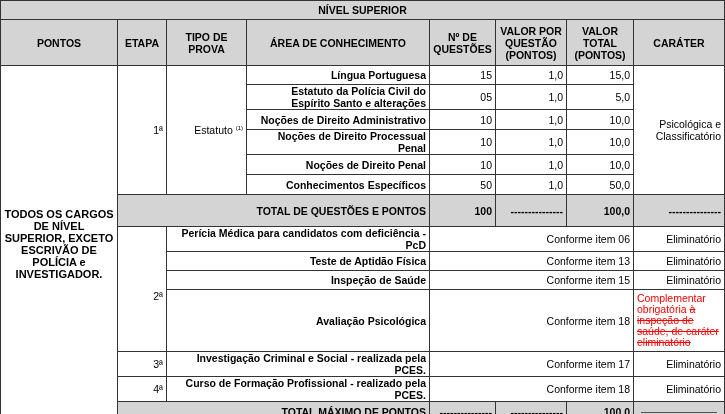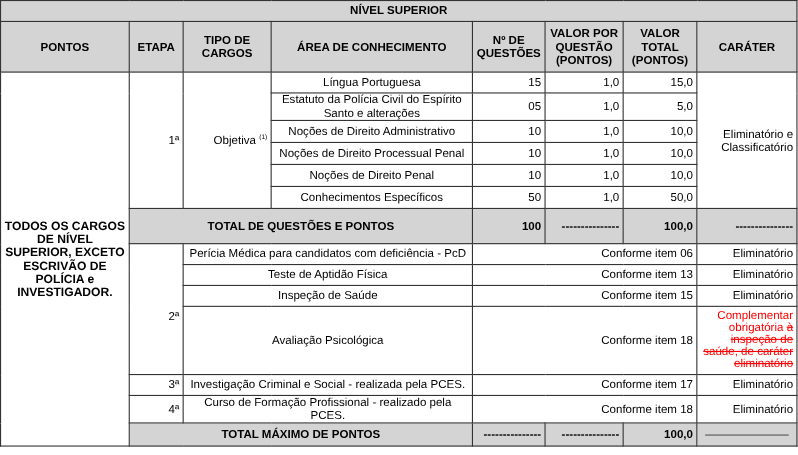--- a/index.html
+++ b/index.html
@@ -3,22 +3,22 @@
 <meta charset="utf-8">
 <style>
   html, body { margin:0; padding:0; background:#ffffff; }
   body { width:725px; height:414px; overflow:hidden; font-family:"Liberation Sans", sans-serif; color:#000; }
   table { border-collapse:collapse; table-layout:fixed; width:724px; position:absolute; left:0; top:0; }
   td, th { border:1px solid #333; font-size:10.5px; padding:0 3px; vertical-align:middle; line-height:12px; }
   .gray { background:#d4d4d4; }
   th { font-weight:bold; text-align:center; font-size:10.5px; }
   .c { text-align:right; }
   .b { font-weight:bold; }
-  .l { text-align:center; }
-  .red { color:#ff0000; text-align:right; line-height:11px; }
+  .l { text-align:right;font-weight:bold; }
+  .red { color:#ff0000; text-align:left; line-height:11px; }
   .strike { text-decoration:line-through; }
   sup { font-size:6px; vertical-align:super; line-height:0; }
   .line { display:block; height:0; border-top:1.5px solid #555; margin:0 4px; }
   .cargo { font-weight:bold; text-align:center; font-size:11px; line-height:12px; padding-top:0; }
 </style>
 </head>
 <body>
 
 <table>
   <colgroup>
@@ -31,37 +31,37 @@
     <col style="width:67px">
     <col style="width:91px">
   </colgroup>
   <tbody>
       <tr style="height:19px">
     <th colspan="8" class="gray">NÍVEL SUPERIOR</th>
   </tr>
   <tr style="height:46px" class="gray">
     <th>PONTOS</th>
     <th>ETAPA</th>
-    <th>TIPO DE CARGOS</th>
+    <th>TIPO DE PROVA</th>
     <th>ÁREA DE CONHECIMENTO</th>
     <th>Nº DE QUESTÕES</th>
     <th>VALOR POR QUESTÃO (PONTOS)</th>
     <th>VALOR TOTAL (PONTOS)</th>
     <th>CARÁTER</th>
   </tr>
 
   <tr style="height:19px">
     <td rowspan="15" class="cargo">TODOS OS CARGOS DE NÍVEL SUPERIOR, EXCETO ESCRIVÃO DE POLÍCIA e INVESTIGADOR.</td>
     <td rowspan="6" class="c">1ª</td>
-    <td rowspan="6" class="c"><span>Objetiva</span> <sup>(1)</sup></td>
+    <td rowspan="6" class="c"><span>Estatuto</span> <sup>(1)</sup></td>
     <td class="l">Língua Portuguesa</td>
     <td class="c">15</td>
     <td class="c">1,0</td>
     <td class="c">15,0</td>
-    <td rowspan="6" class="c">Eliminatório e Classificatório</td>
+    <td rowspan="6" class="c">Psicológica e Classificatório</td>
   </tr>
   <tr style="height:20px">
     <td class="l">Estatuto da Polícia Civil do Espírito Santo e alterações</td>
     <td class="c">05</td>
     <td class="c">1,0</td>
     <td class="c">5,0</td>
   </tr>
   <tr style="height:20px">
     <td class="l">Noções de Direito Administrativo</td>
     <td class="c">10</td>

